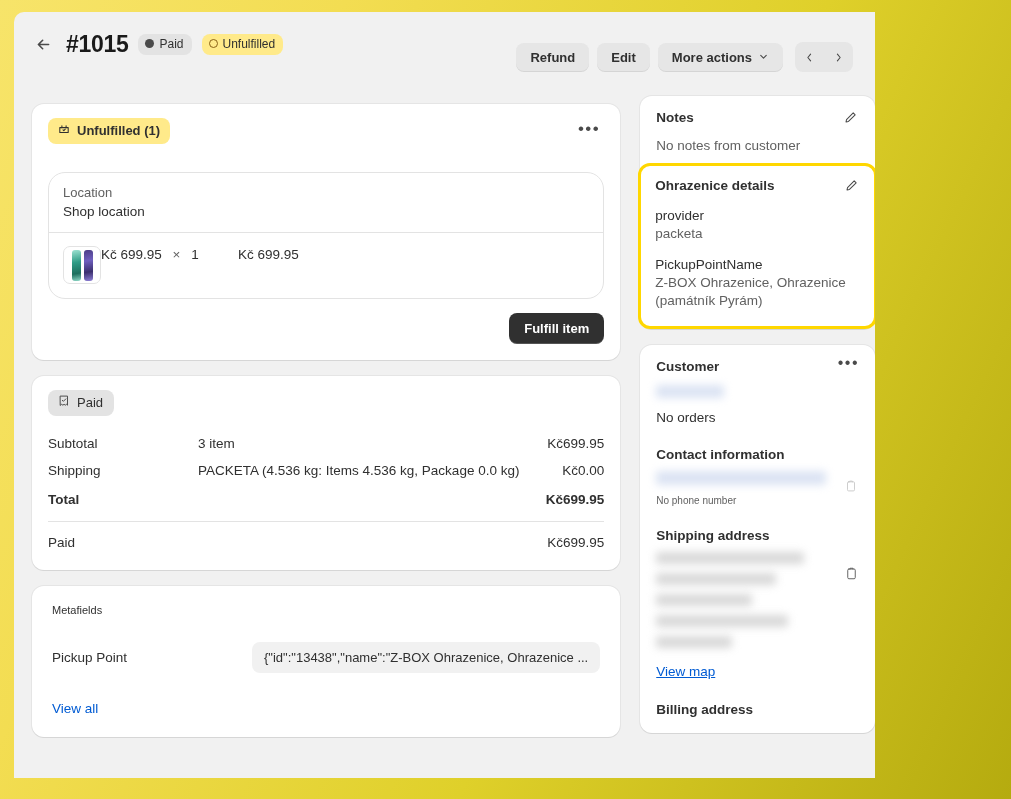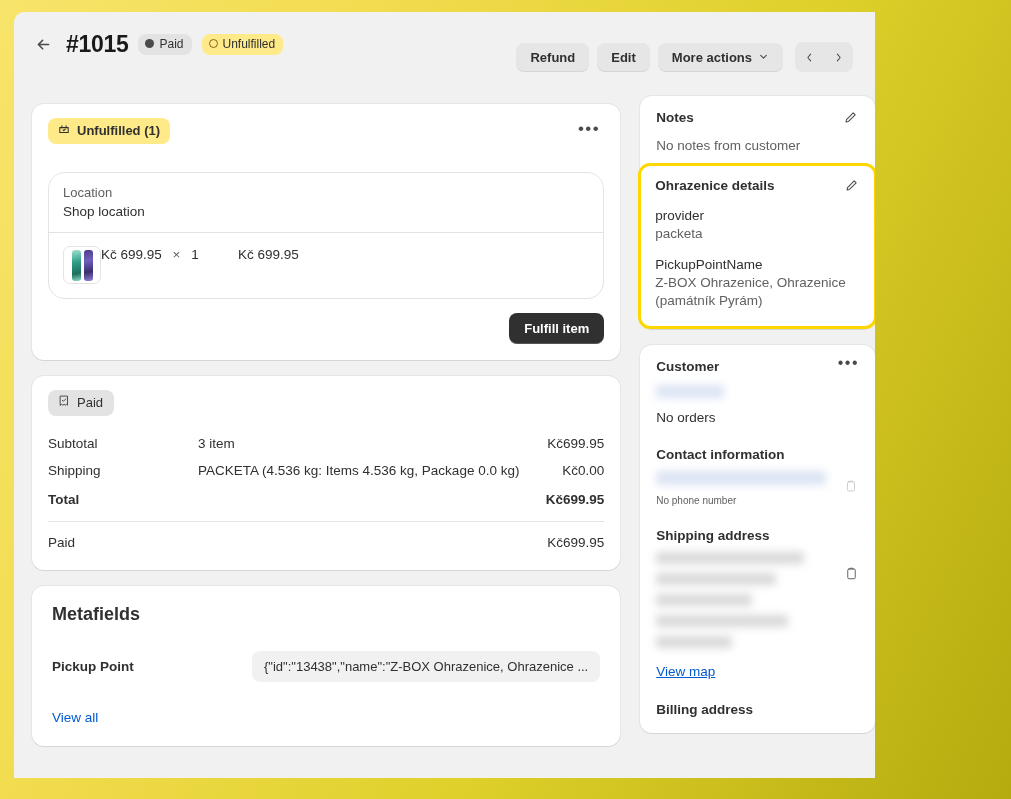--- a/index.html
+++ b/index.html
@@ -165,23 +165,23 @@
   table.sum td.c1 { width: 150px; }
   table.sum td.c2 { }
   table.sum td.c3 { text-align: right; white-space: nowrap; }
   table.sum tr.total td { font-weight: bold; padding-top: 8px; padding-bottom: 14px; }
   .sum-div { border-top: 1px solid #e3e3e3; }
   table.sum2 { width: 100%; border-collapse: collapse; }
   table.sum2 td { font-size: 13.5px; color: #303030; padding: 13px 0 4px 0; }
   table.sum2 td.c3 { text-align: right; }
   
   .meta-card { padding: 18px 20px 20px 20px; }
-  .meta-title { font-size: 18px; font-weight: bold; color: #303030; }
+  .meta-title { font-size: 11px; font-weight: normal; color: #303030; }
   .meta-row { display: flex; align-items: center; margin-top: 26px; }
-  .meta-key { font-size: 13.5px; color: #303030; width: 200px; font-weight: bold; }
+  .meta-key { font-size: 13.5px; color: #303030; width: 200px; }
   .meta-val {
     flex: 1; background: #f1f1f1; border-radius: 8px;
     padding: 8px 12px; font-size: 13px; color: #303030;
     white-space: nowrap; overflow: hidden; text-overflow: ellipsis;
     cursor: text;
   }
   .meta-link { display: inline-block; margin-top: 28px; font-size: 13.5px; color: #005bd3; cursor: pointer; }
   
   .side-sec { padding: 14px 16px 16px 16px; }
   .side-head { display: flex; align-items: flex-start; justify-content: space-between; }

